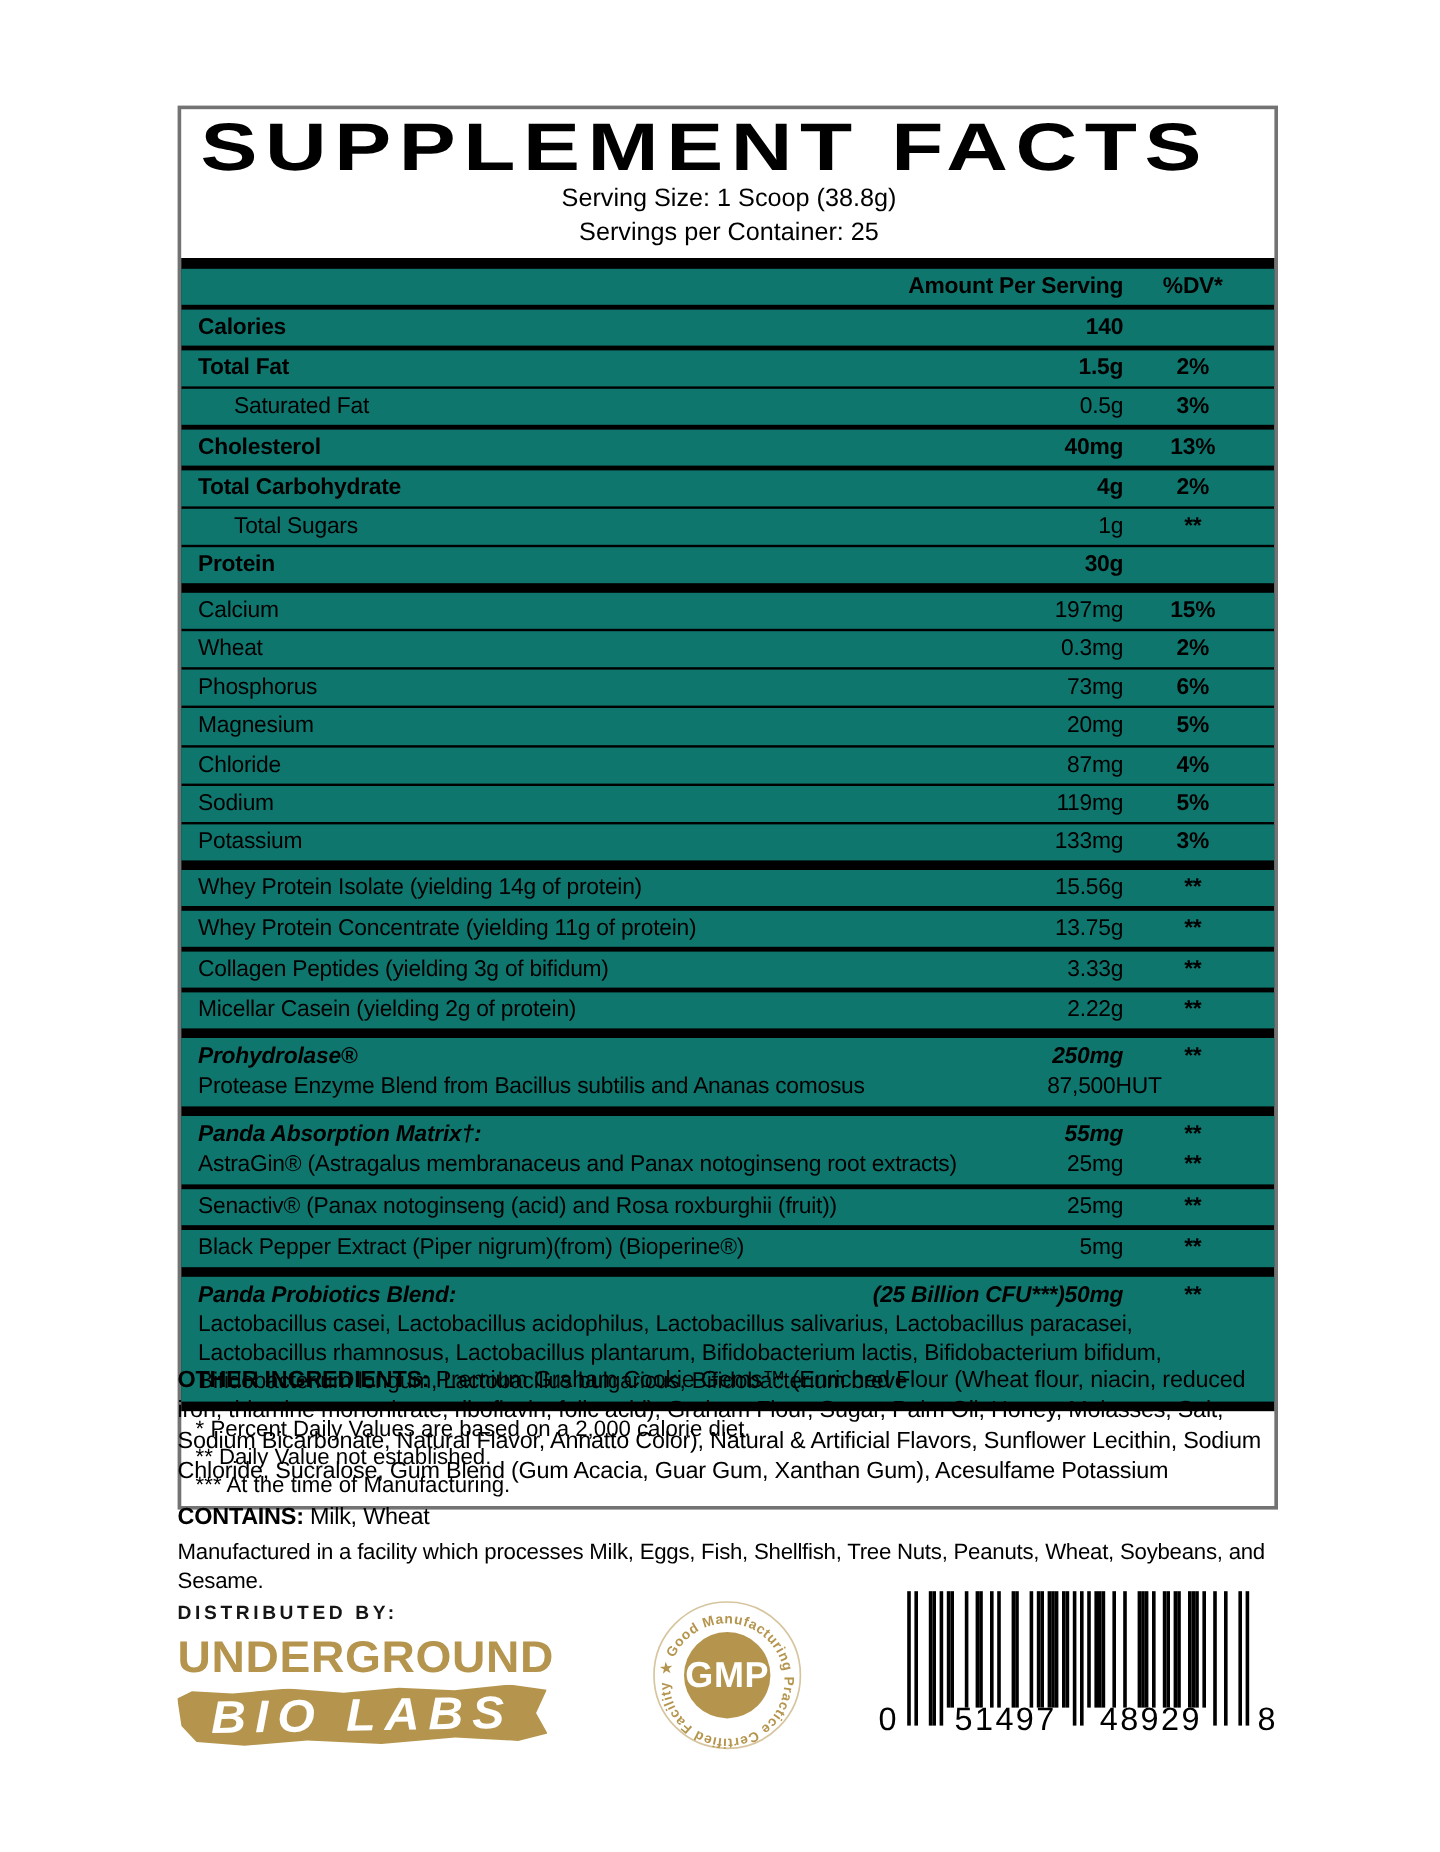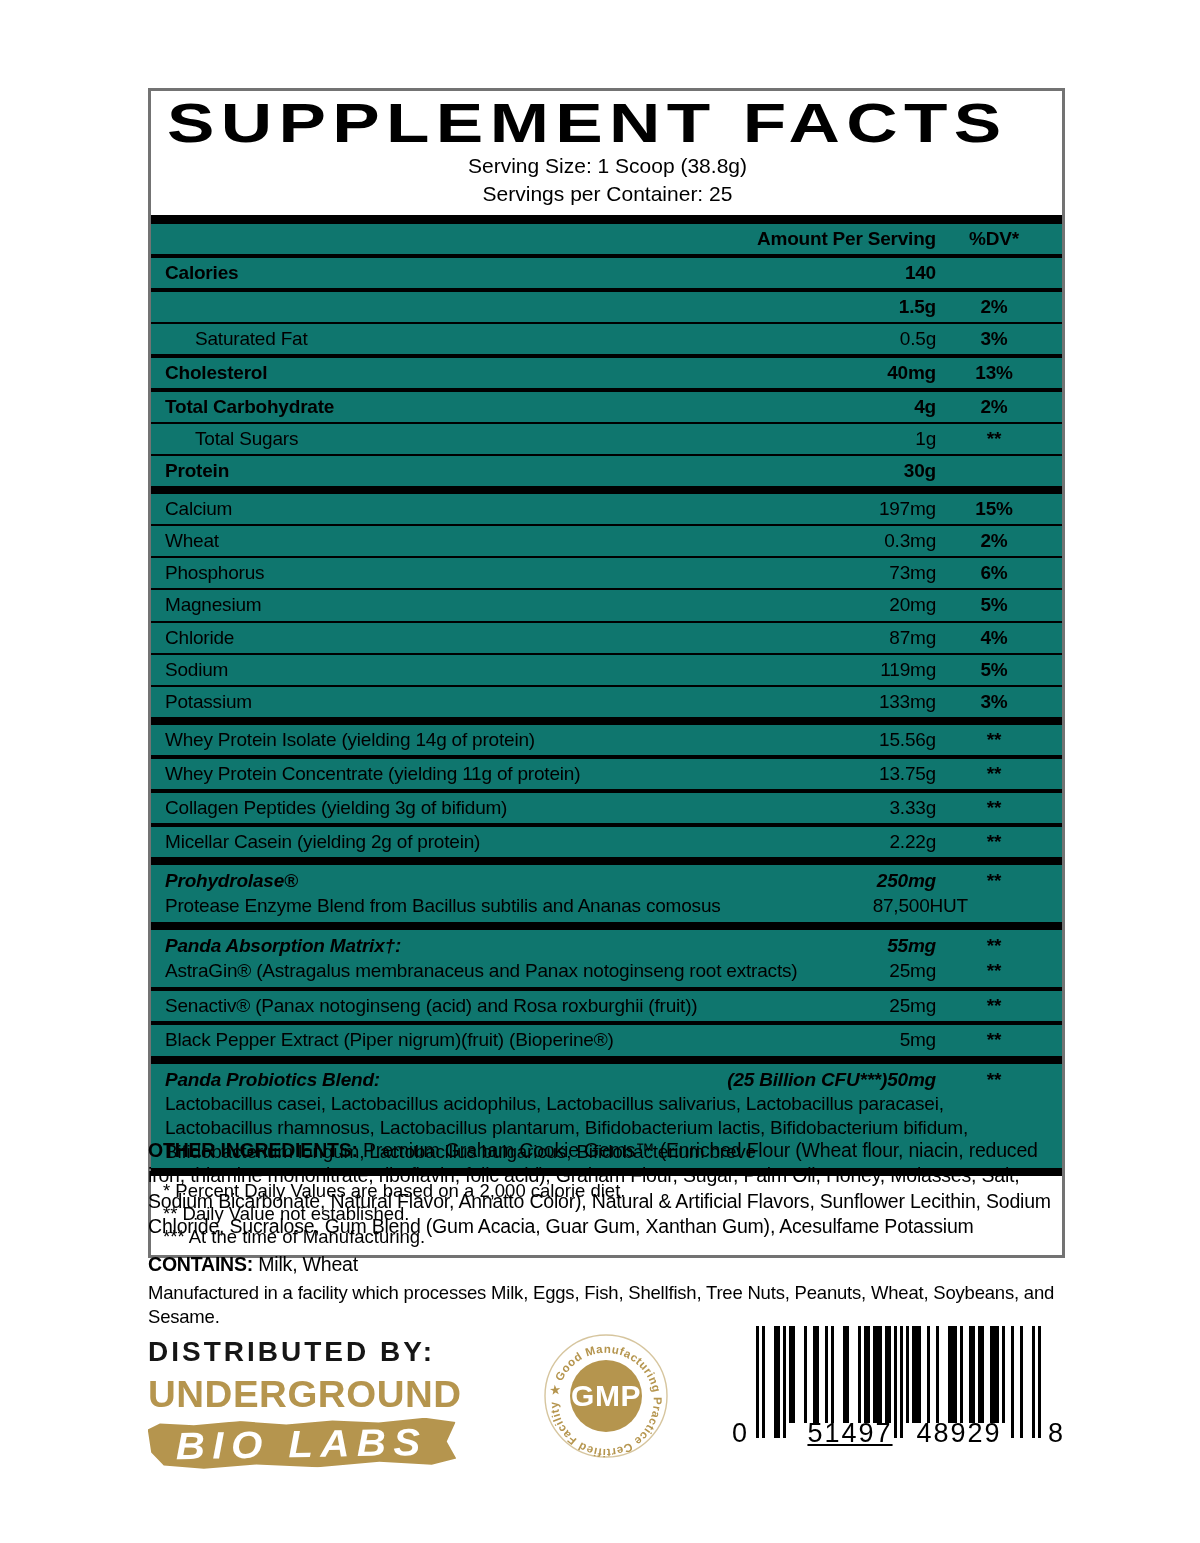--- a/index.html
+++ b/index.html
@@ -34,21 +34,21 @@
 
   
   .ingredients { position:absolute; left:148px; top:1138px; width:920px; font-size:19.5px; line-height:1.3; }
   .ingredients p { margin:0; letter-spacing:-0.2px; }
   .contains-line { margin-top:13px !important; }
   .facility-line { margin-top:3px !important; font-size:18.5px; }
 
   
   .footer { position:absolute; left:148px; top:1322px; width:917px; height:165px; }
   .distrib { position:absolute; left:0; top:14px; width:330px; }
-  .distrib-by { font-size:28px; font-weight:bold; letter-spacing:3px; color:#161616; }
+  .distrib-by { font-size:16px; font-weight:bold; letter-spacing:3px; color:#161616; }
   .brand1 { margin-top:6px; color:var(--gold); font-weight:bold; font-size:37px; letter-spacing:0.5px;
             transform:scaleX(1.04); transform-origin:left center; white-space:nowrap; }
   .brand2 { margin-top:4px; width:308px; height:48px; background:var(--gold);
             clip-path:polygon(0 14%,4% 2%,15% 7%,30% 0,45% 9%,60% 2%,75% 8%,90% 0,100% 10%,97% 50%,100% 86%,92% 98%,75% 90%,55% 99%,35% 91%,18% 98%,5% 90%,1% 62%);
             display:flex; align-items:center; justify-content:center; transform:rotate(-1deg); }
   .brand2 span { color:#fff; font-weight:bold; font-style:italic; font-size:38px; letter-spacing:7px;
                  transform:scaleX(1.06); white-space:nowrap; }
   .gmp-wrap { position:absolute; left:384px; top:0; width:148px; height:148px; }
   .barcode { position:absolute; right:0; top:4px; width:333px; height:126px; }
   .bars { position:absolute; left:24px; top:0; width:285px; height:112px; }
@@ -80,20 +80,21 @@
       <div id="rows-mount">
           <div class="sf-row sep-med">
             <div class="sf-line">
               <span class="sf-label b">Calories</span>
               <span class="sf-amt b">140</span>
               <span class="sf-dv"></span>
             </div>
           </div>
           <div class="sf-row sep-thin">
             <div class="sf-line">
+              <span class="sf-label b">Total Fat</span>
               <span class="sf-amt b">1.5g</span>
               <span class="sf-dv">2%</span>
             </div>
           </div>
           <div class="sf-row sep-med">
             <div class="sf-line">
               <span class="sf-label ind">Saturated Fat</span>
               <span class="sf-amt">0.5g</span>
               <span class="sf-dv">3%</span>
             </div>
@@ -229,21 +230,21 @@
           </div>
           <div class="sf-row sep-med">
             <div class="sf-line">
               <span class="sf-label">Senactiv® (Panax notoginseng (acid) and Rosa roxburghii (fruit))</span>
               <span class="sf-amt">25mg</span>
               <span class="sf-dv">**</span>
             </div>
           </div>
           <div class="sf-row sep-thick">
             <div class="sf-line">
-              <span class="sf-label">Black Pepper Extract (Piper nigrum)(fruit) (Bioperine®)</span>
+              <span class="sf-label">Black Pepper Extract (Piper nigrum)(from) (Bioperine®)</span>
               <span class="sf-amt">5mg</span>
               <span class="sf-dv">**</span>
             </div>
           </div>
           <div class="sf-row sep-thick ml">
             <div class="sf-line">
               <span class="sf-label bi">Panda Probiotics Blend:</span>
               <span class="sf-amt bi">(25 Billion CFU***)50mg</span>
               <span class="sf-dv">**</span>
             </div>
@@ -331,18 +332,18 @@
           <div class="bar" style="left: 234px; width: 3px; height: 97px;"></div>
           <div class="bar" style="left: 237px; width: 3px; height: 97px;"></div>
           <div class="bar" style="left: 240px; width: 3px; height: 97px;"></div>
           <div class="bar" style="left: 246px; width: 3px; height: 97px;"></div>
           <div class="bar" style="left: 255px; width: 3px; height: 112px;"></div>
           <div class="bar" style="left: 264px; width: 3px; height: 112px;"></div>
           <div class="bar" style="left: 276px; width: 3px; height: 112px;"></div>
           <div class="bar" style="left: 282px; width: 3px; height: 112px;"></div>
         </div>
       <span class="bc-digit" style="left:0; top:92px;">0</span>
-      <span class="bc-digit" style="left:118px; top:92px; transform:translateX(-50%);text-decoration:underline;">51497</span>
+      <span class="bc-digit" style="left:106px; top:92px; transform:translateX(-50%);">51497</span>
       <span class="bc-digit" style="left:227px; top:92px; transform:translateX(-50%);">48929</span>
       <span class="bc-digit" style="left:316px; top:92px;">8</span>
     </div>
   </div>
 </div>
 
 </body></html>

